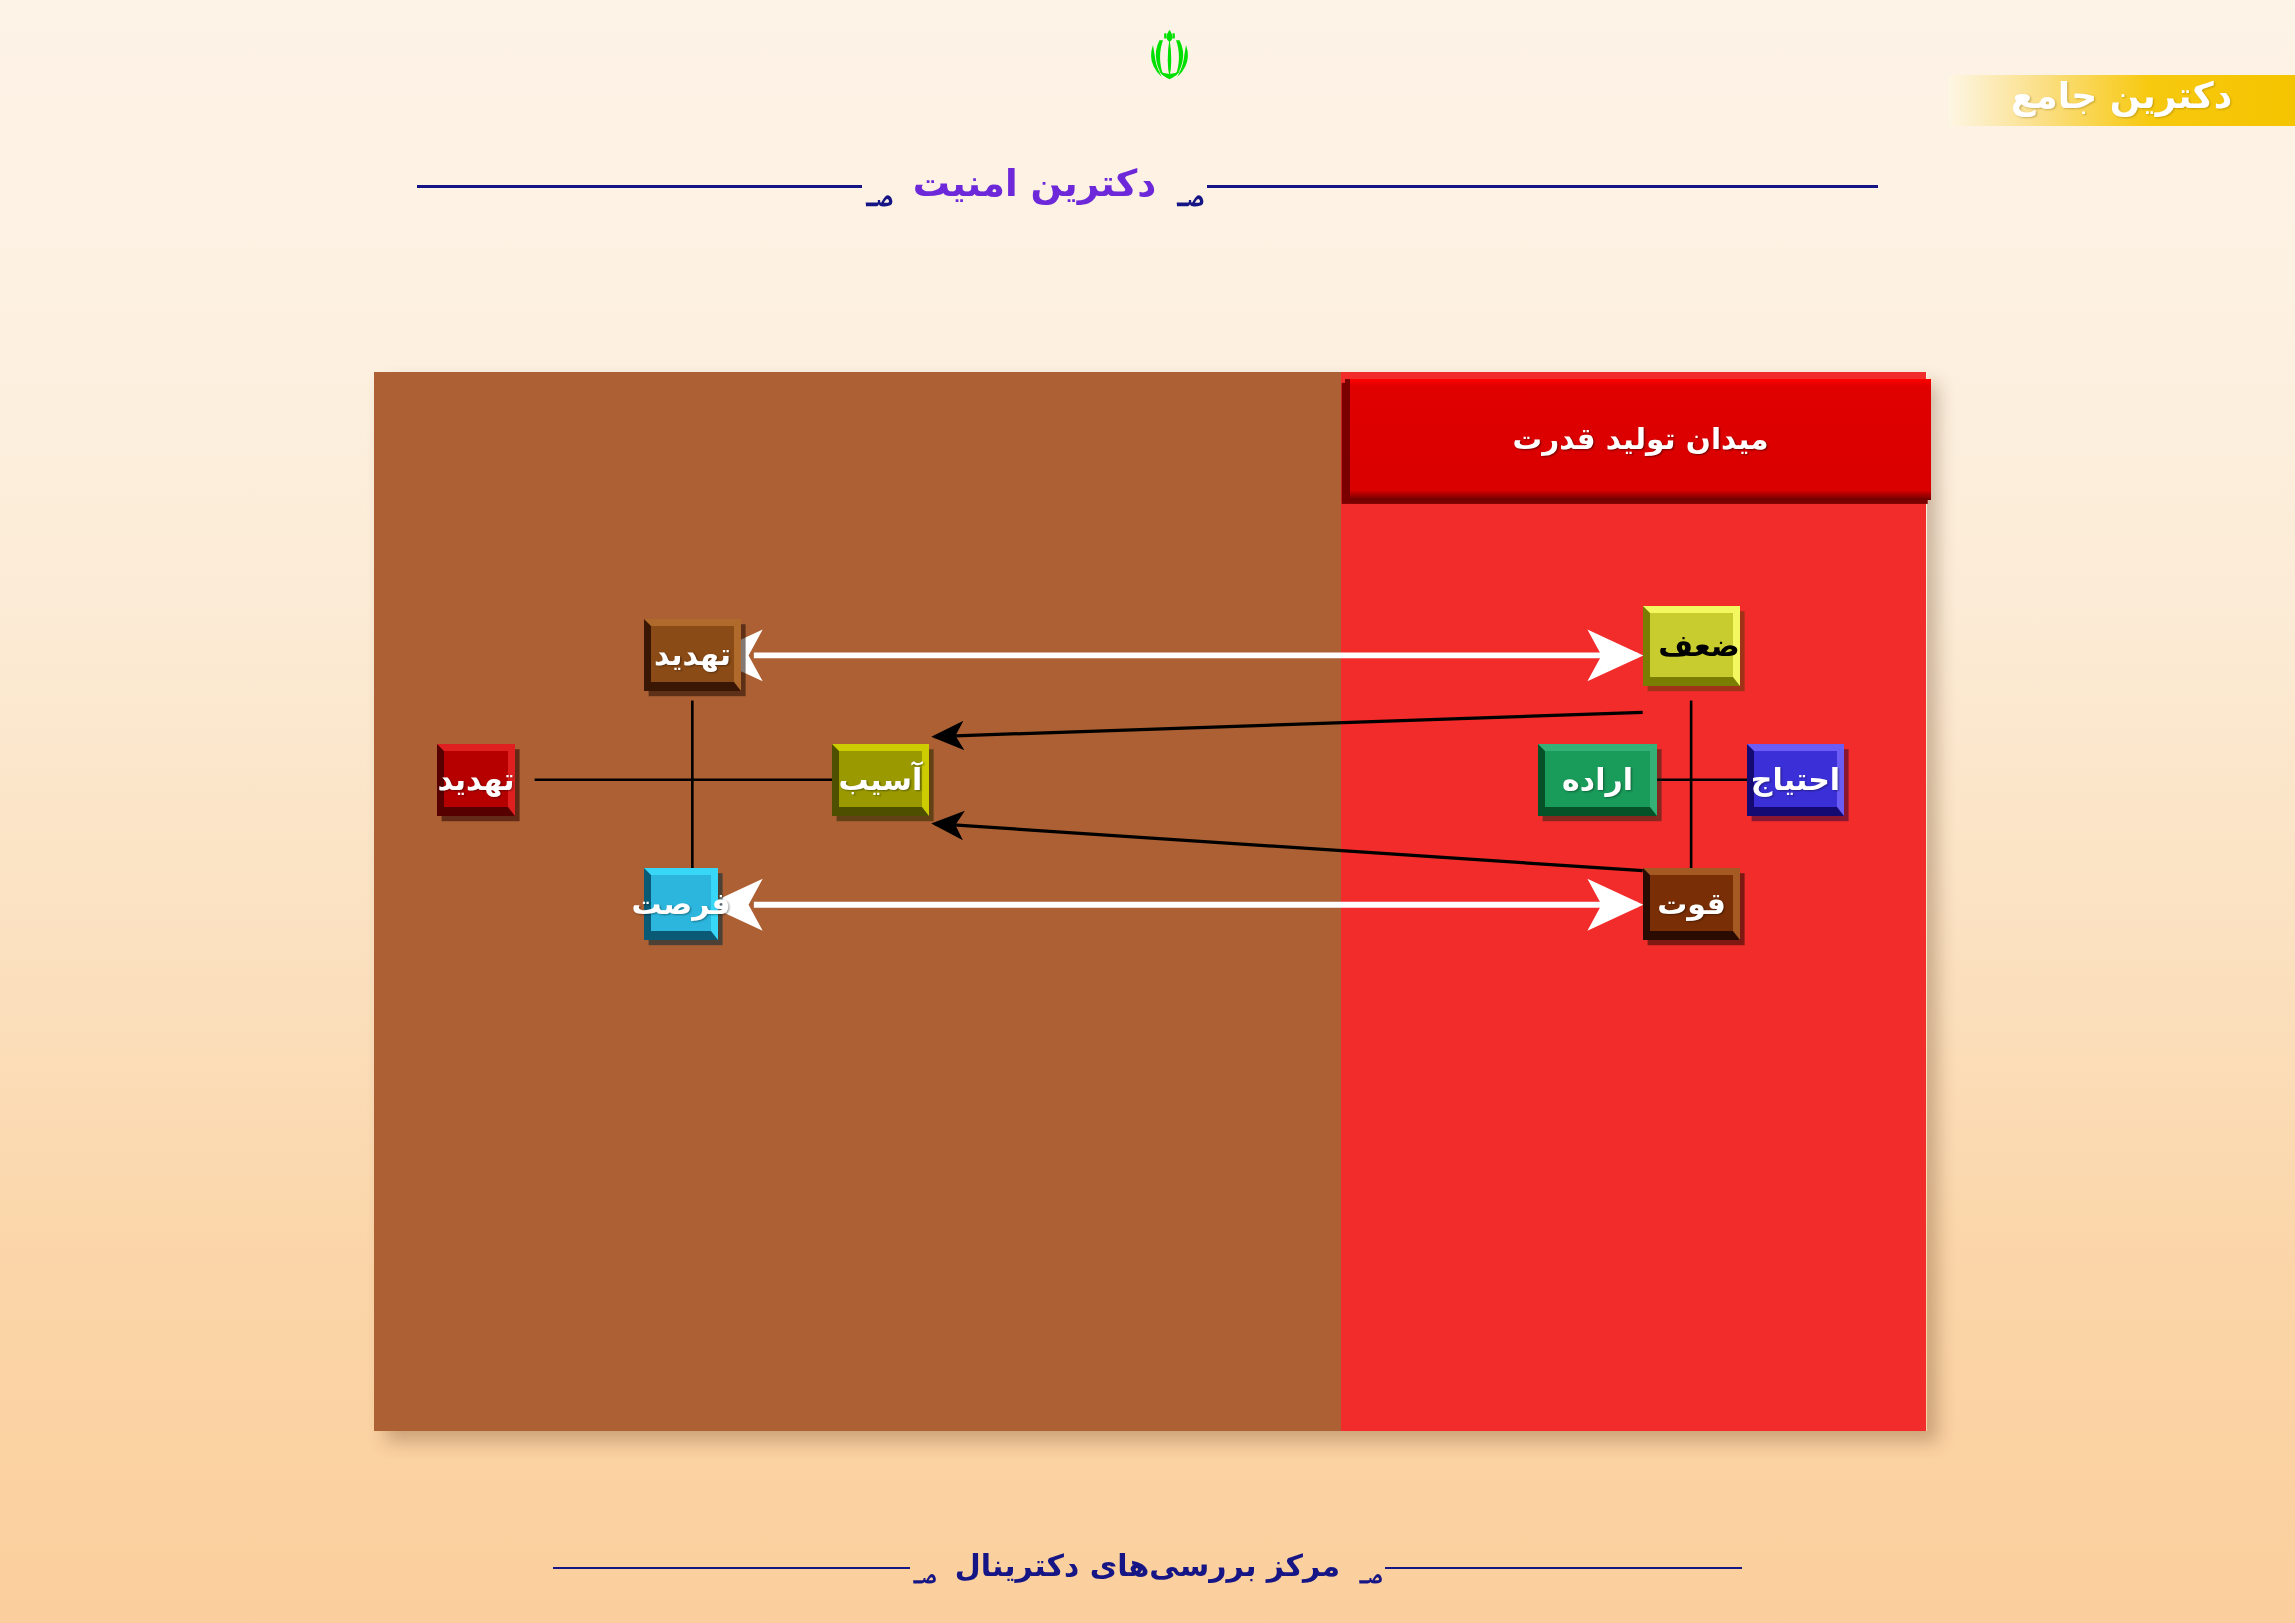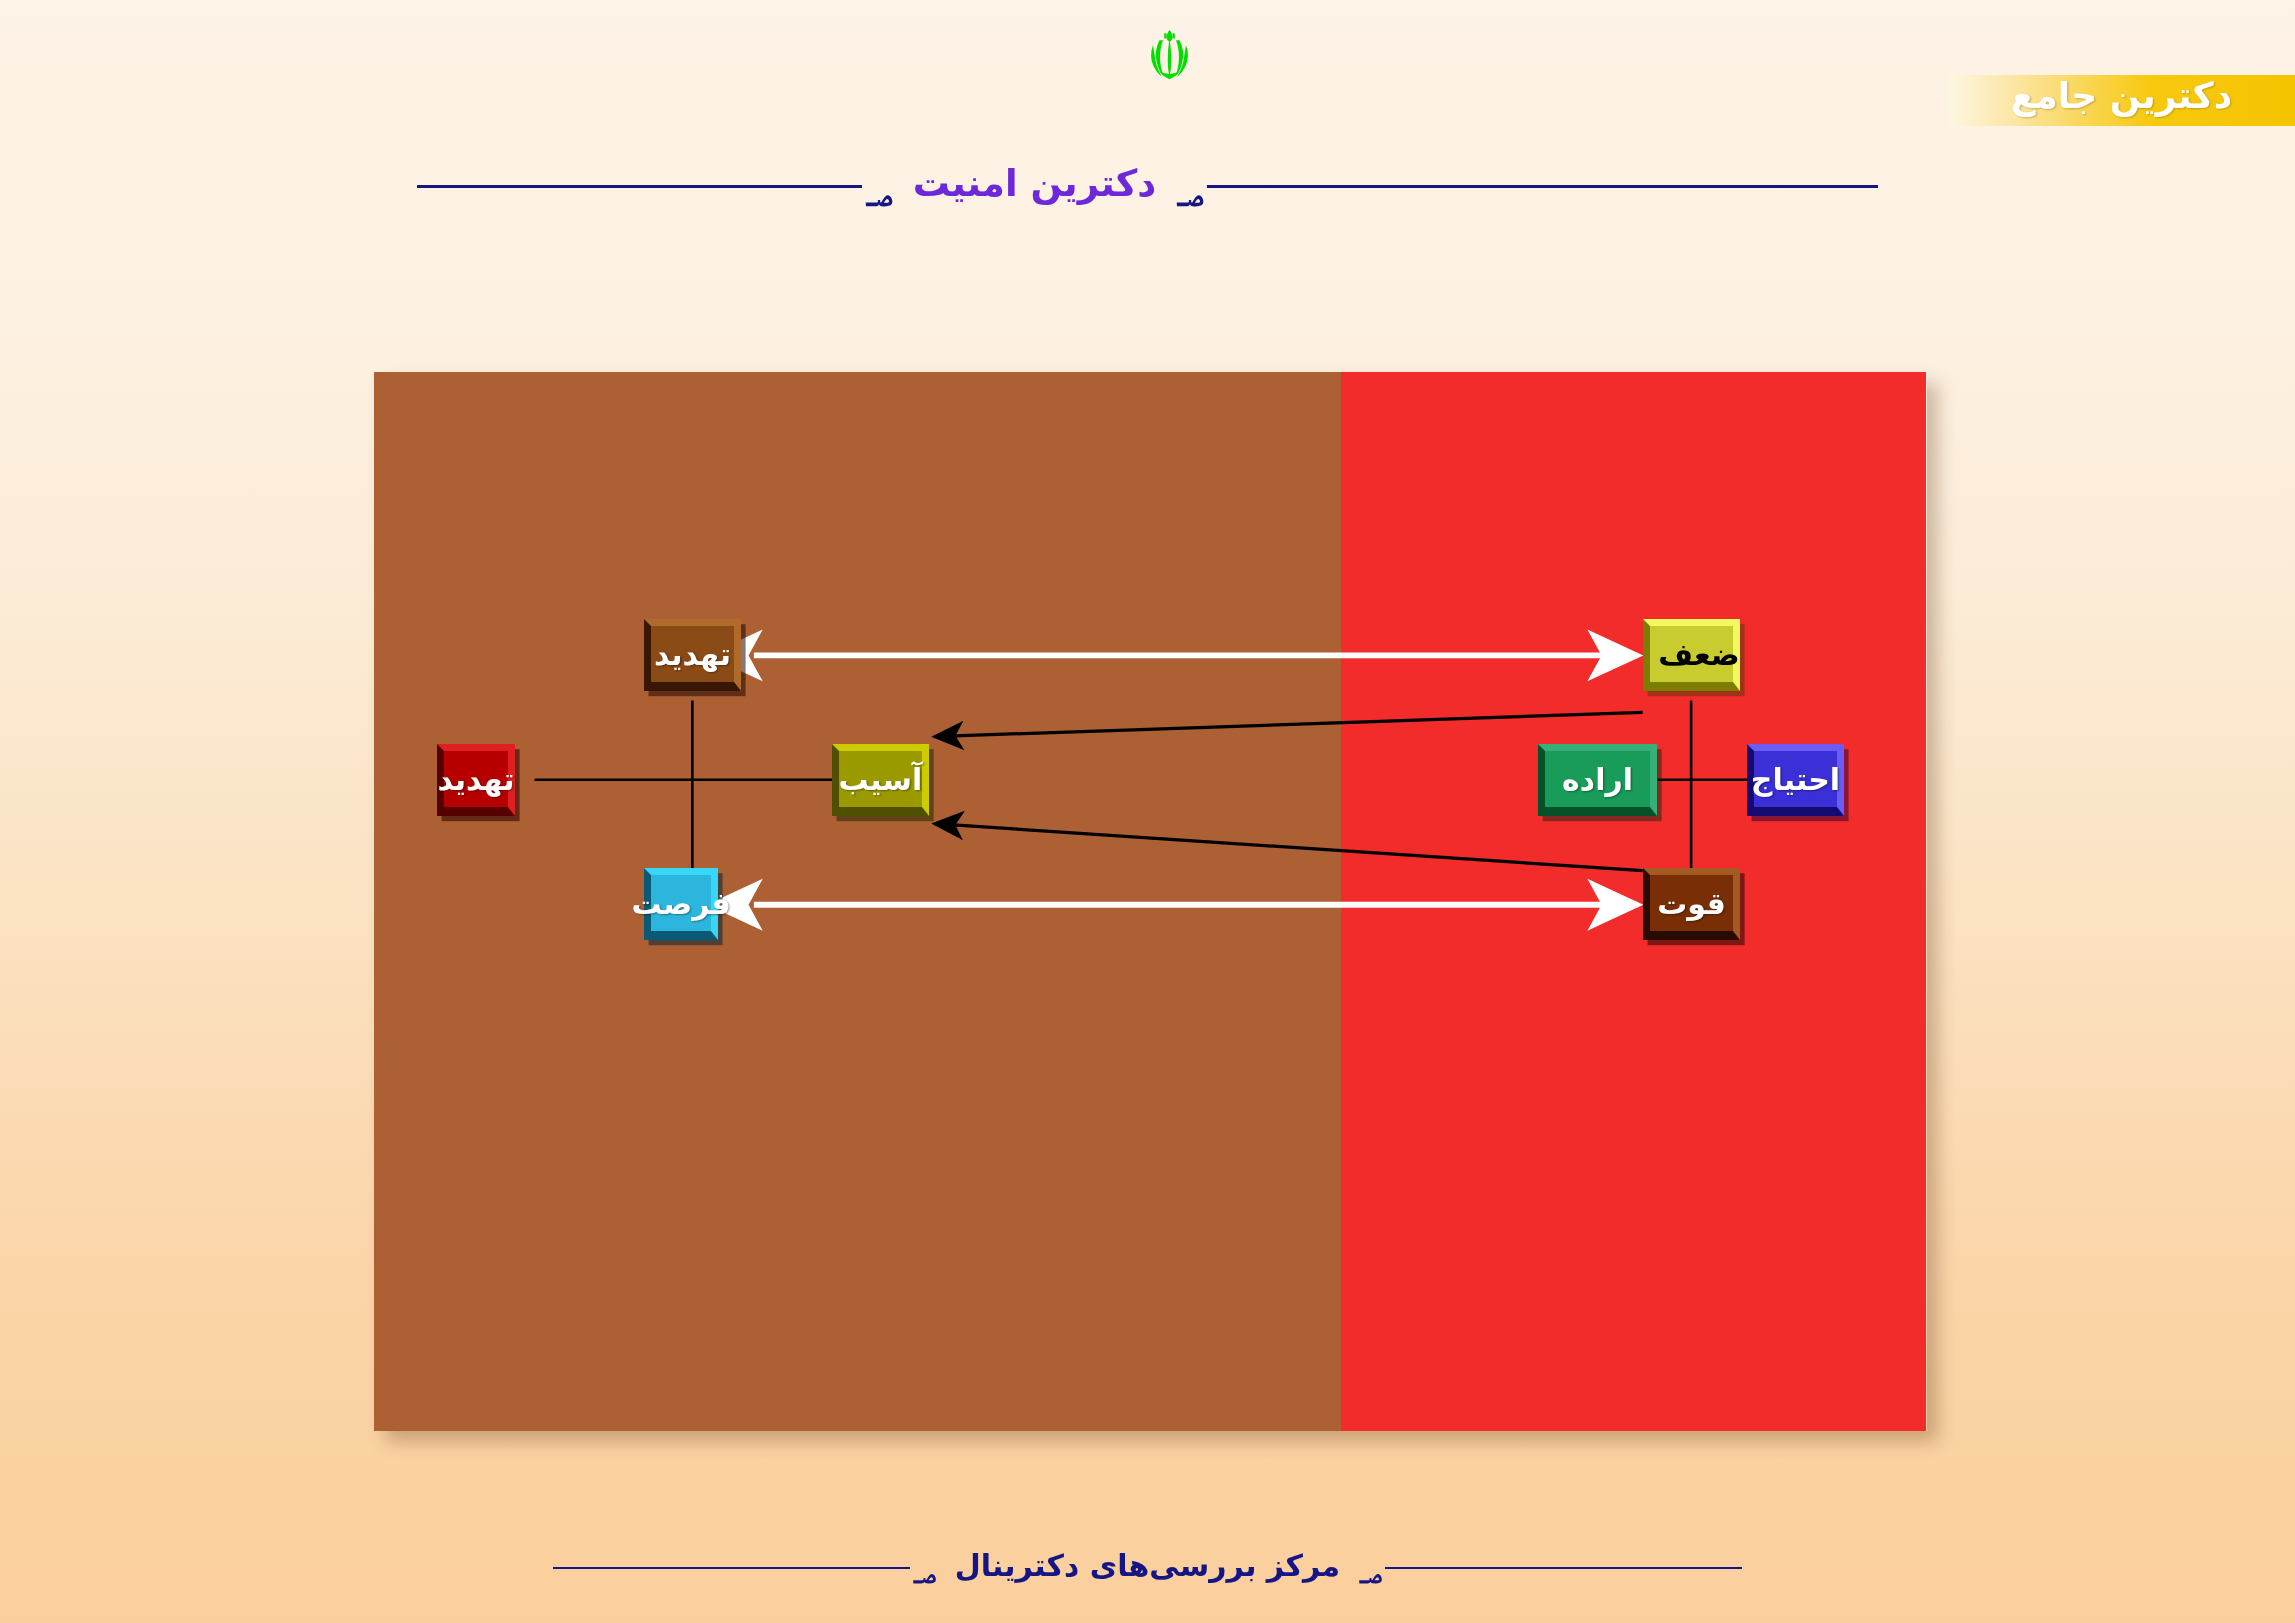--- a/index.html
+++ b/index.html
@@ -92,21 +92,21 @@
   #node-tahdid{left:63px;top:372px;width:78px;height:72px;
     background:#b60000;border-color:#e02020 #e02020 #560000 #560000;
     box-shadow:4.6px 5.2px 0 rgba(40,0,0,.55);}
   #node-asib{left:458px;top:372px;width:97px;height:72px;
     background:#9a9a00;border-color:#cccc00 #cccc00 #4f4f00 #4f4f00;
     box-shadow:4.6px 5.2px 0 rgba(40,40,0,.55);}
   #node-forsat{left:270px;top:496px;width:74px;height:72px;
     background:#2cb6dd;border-color:#38d6f7 #38d6f7 #0b5a75 #0b5a75;
     box-shadow:4.6px 5.2px 0 rgba(0,40,55,.55);}
 
-  #node-zaaf{left:1269px;top:247px;width:97px;height:72px;
+  #node-zaaf{left:1269px;top:234px;width:97px;height:80px;
     background:#c8cc2e;border-color:#f3f860 #f3f860 #7a7d00 #7a7d00;
     box-shadow:4.6px 5.2px 0 rgba(60,60,0,.45);color:#000000;text-shadow:none;padding-left:15px;}
   #node-erade{left:1164px;top:372px;width:119px;height:72px;
     background:#199b5a;border-color:#35b178 #35b178 #065228 #065228;
     box-shadow:4.6px 5.2px 0 rgba(0,40,20,.45);}
   #node-ehtiaj{left:1373px;top:372px;width:97px;height:72px;
     background:#3b2fd8;border-color:#6a5cf5 #6a5cf5 #140a72 #140a72;
     box-shadow:4.6px 5.2px 0 rgba(10,0,60,.45);}
   #node-ghovvat{left:1269px;top:496px;width:97px;height:72px;
     background:#7a2e05;border-color:#a45a22 #a45a22 #2a0b02 #2a0b02;
@@ -156,20 +156,23 @@
   <span id="header-title">دکترین امنیت</span>
   <span class="orn">؃</span>
   <div id="rule-left" class="rule"></div>
 </div>
 
 <div id="diagram">
 
   <div id="panel-left"></div>
   <div id="panel-right"></div>
 
+  <div id="bar-right" class="bar">
+    <span class="bar-label">میدان تولید قدرت</span>
+  </div>
 
   <svg id="wires" viewBox="0 0 2372 1618" xmlns="http://www.w3.org/2000/svg">
     <defs>
       <marker id="bk-arrow" markerWidth="11" markerHeight="11" refX="9" refY="5.5" orient="auto" markerUnits="strokeWidth">
         <path d="M0,1 L10,5.5 L0,10 L2.6,5.5 z" fill="#000000"></path>
       </marker>
       <marker id="wh-arrow-end" markerWidth="10" markerHeight="10" refX="8.5" refY="5" orient="auto" markerUnits="strokeWidth">
         <path d="M0,0.6 L9.5,5 L0,9.4 L2.4,5 z" fill="#ffffff"></path>
       </marker>
       <marker id="wh-arrow-start" markerWidth="10" markerHeight="10" refX="1.5" refY="5" orient="auto-start-reverse" markerUnits="strokeWidth">

